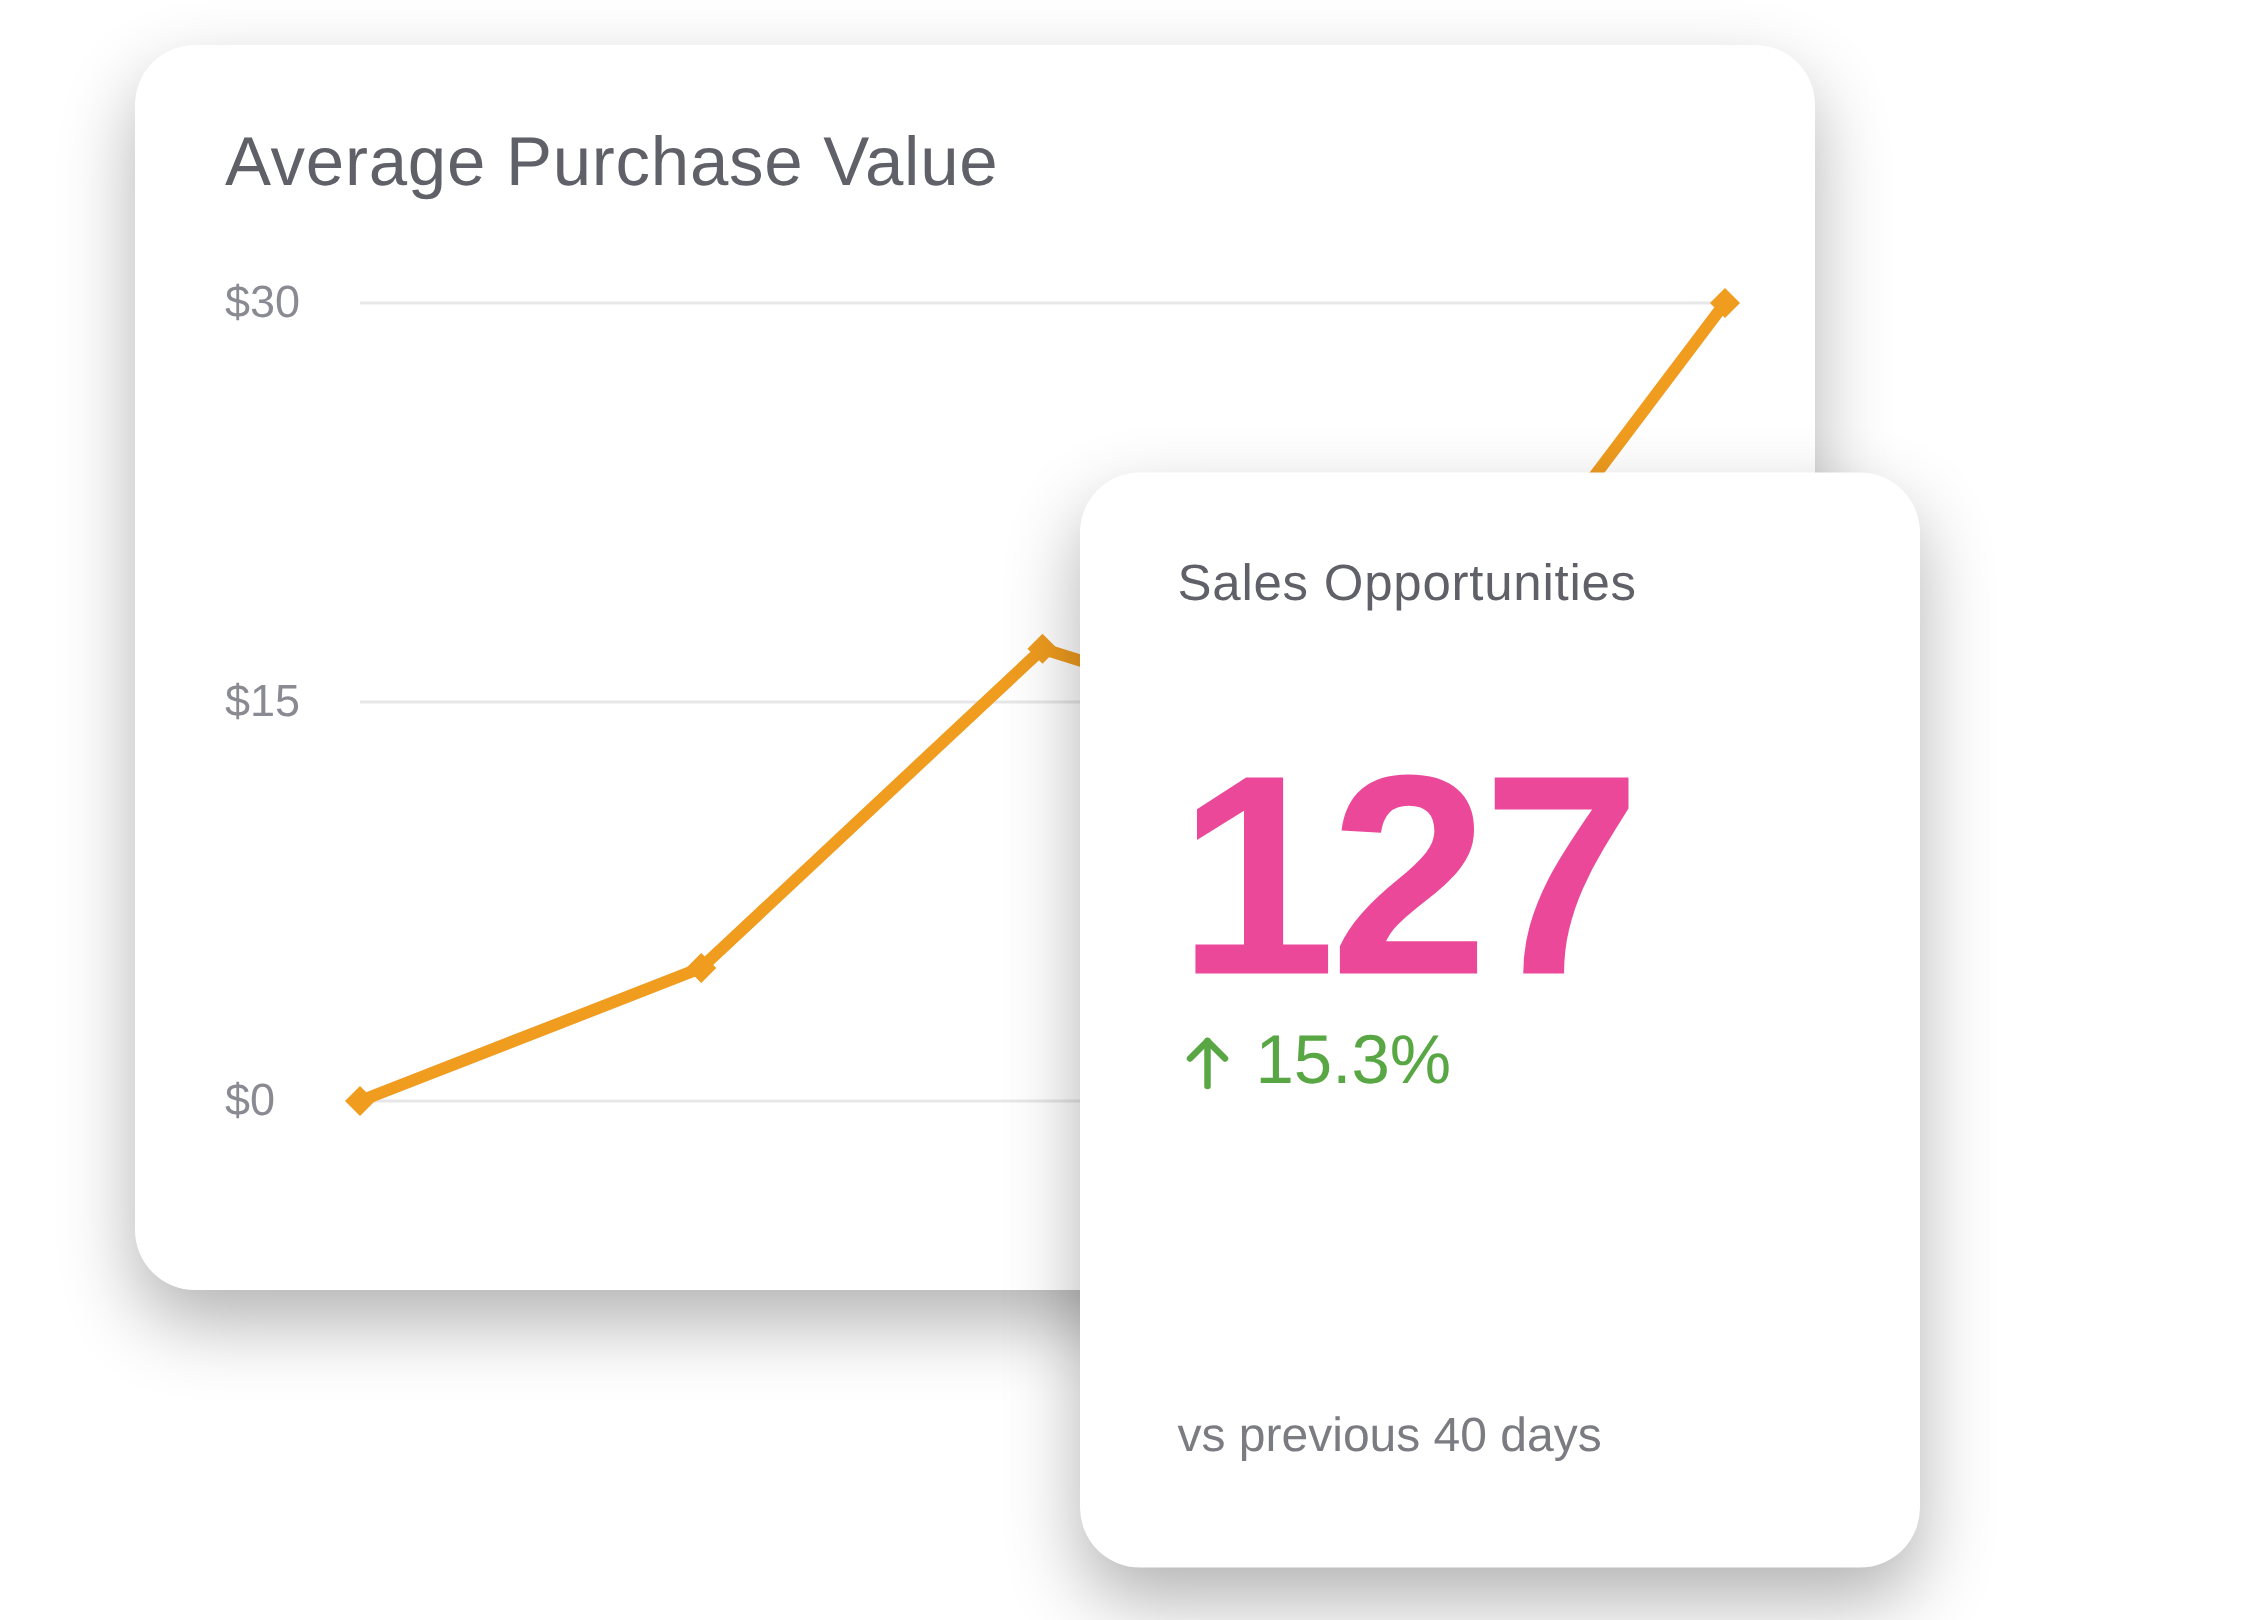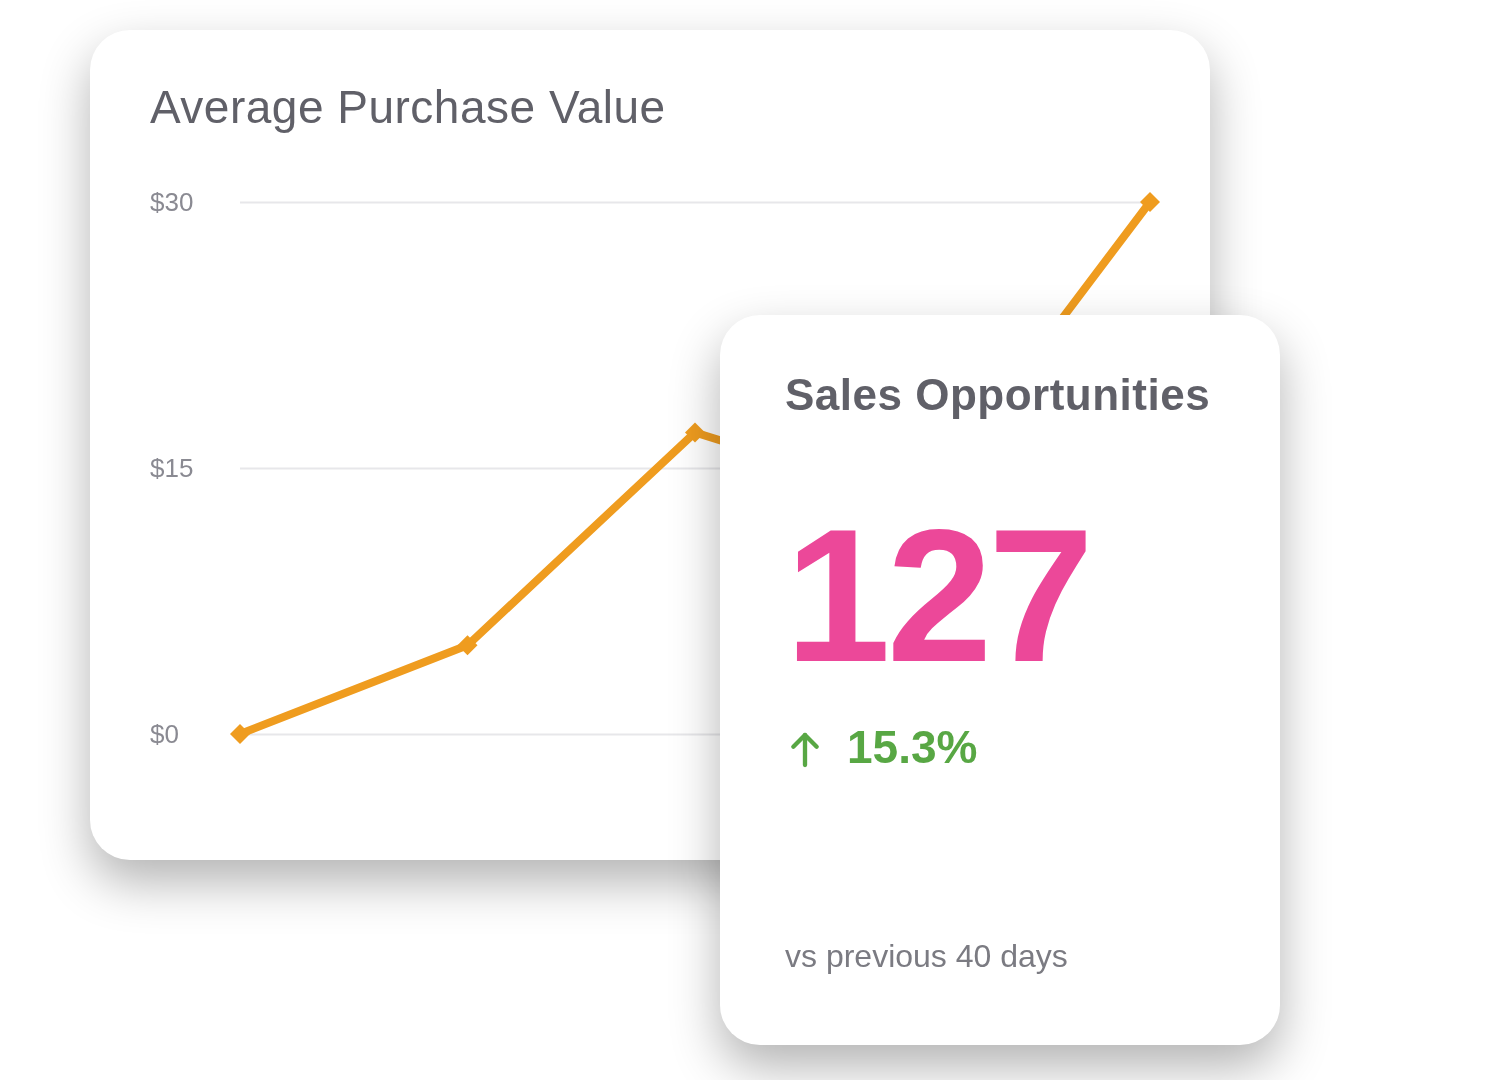--- a/index.html
+++ b/index.html
@@ -47,21 +47,21 @@
   .ytick {
     position: absolute;
     left: 0;
     display: flex;
     align-items: center;
     width: 100%;
   }
   .ytick .lbl {
     width: 90px;
     text-align: left;
-    font-size: 26px;
+    font-size: 30px;
     color: #8a8a92;
     font-weight: 500;
   }
   .ytick .grid {
     flex: 1;
     border-top: 2px solid #e7e7ea;
     height: 0;
   }
   
   .ytick.t30 { top: 28px;  transform: translateY(-50%); }
@@ -82,41 +82,40 @@
     left: 720px;
     top: 315px;
     width: 560px;
     height: 730px;
     padding: 55px 55px 50px 65px;
     box-sizing: border-box;
     display: flex;
     flex-direction: column;
   }
   .metric-title {
-    font-size: 44px;
-    font-weight: 700;
+    font-size: 34px;
+    font-weight: 400;
     color: #606068;
     letter-spacing: 0.5px;
   }
   .metric-value {
     font-size: 190px;
     line-height: 1;
     font-weight: 700;
     color: #ec4899;
     margin-top: 80px;
     letter-spacing: -4px;
   }
   .metric-delta {
-    margin-top: 30px;
     font-size: 46px;
-    font-weight: 700;
+    font-weight: 400;
     color: #58a744;
     display: flex;
     align-items: center;
-    gap: 22px;
+    gap: 12px;
   }
   .metric-delta .arrow {
     width: 40px;
     height: 40px;
     display: inline-block;
   }
   .metric-compare {
     margin-top: auto;
     padding-bottom: 20px;
     font-size: 32px;

